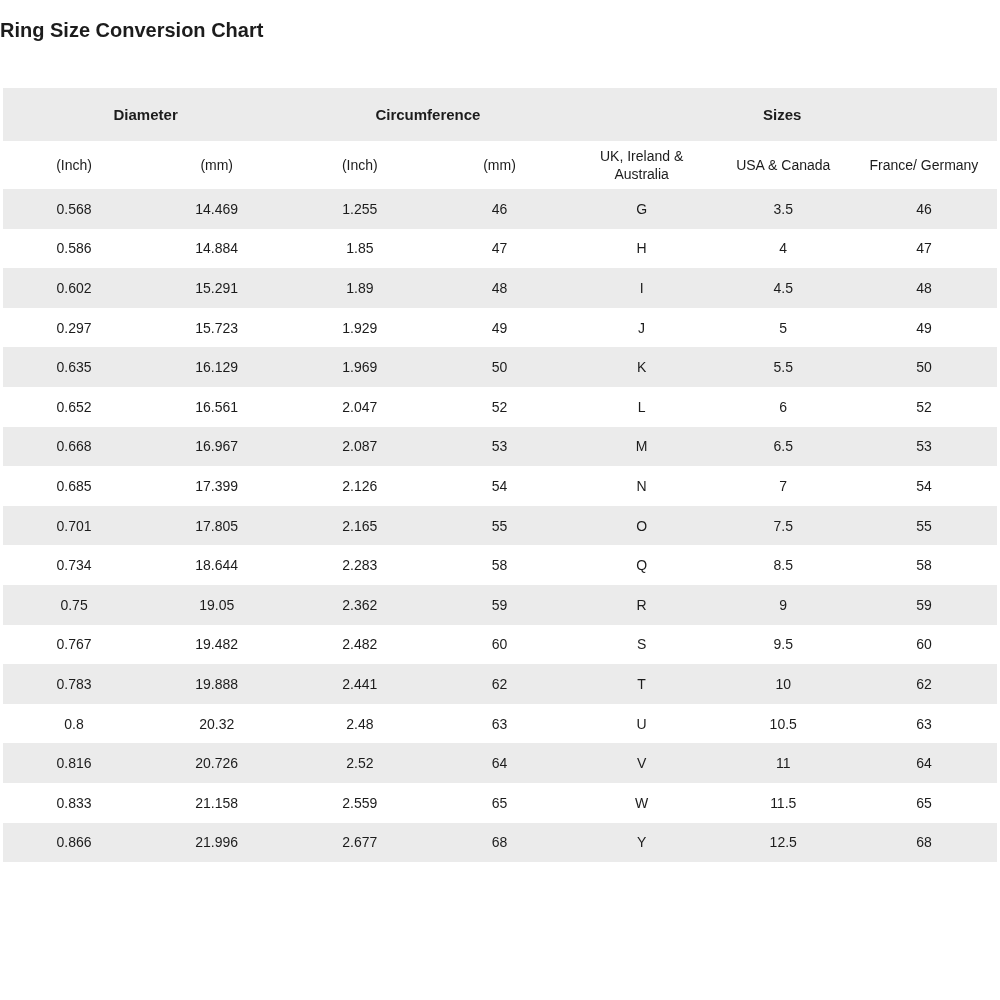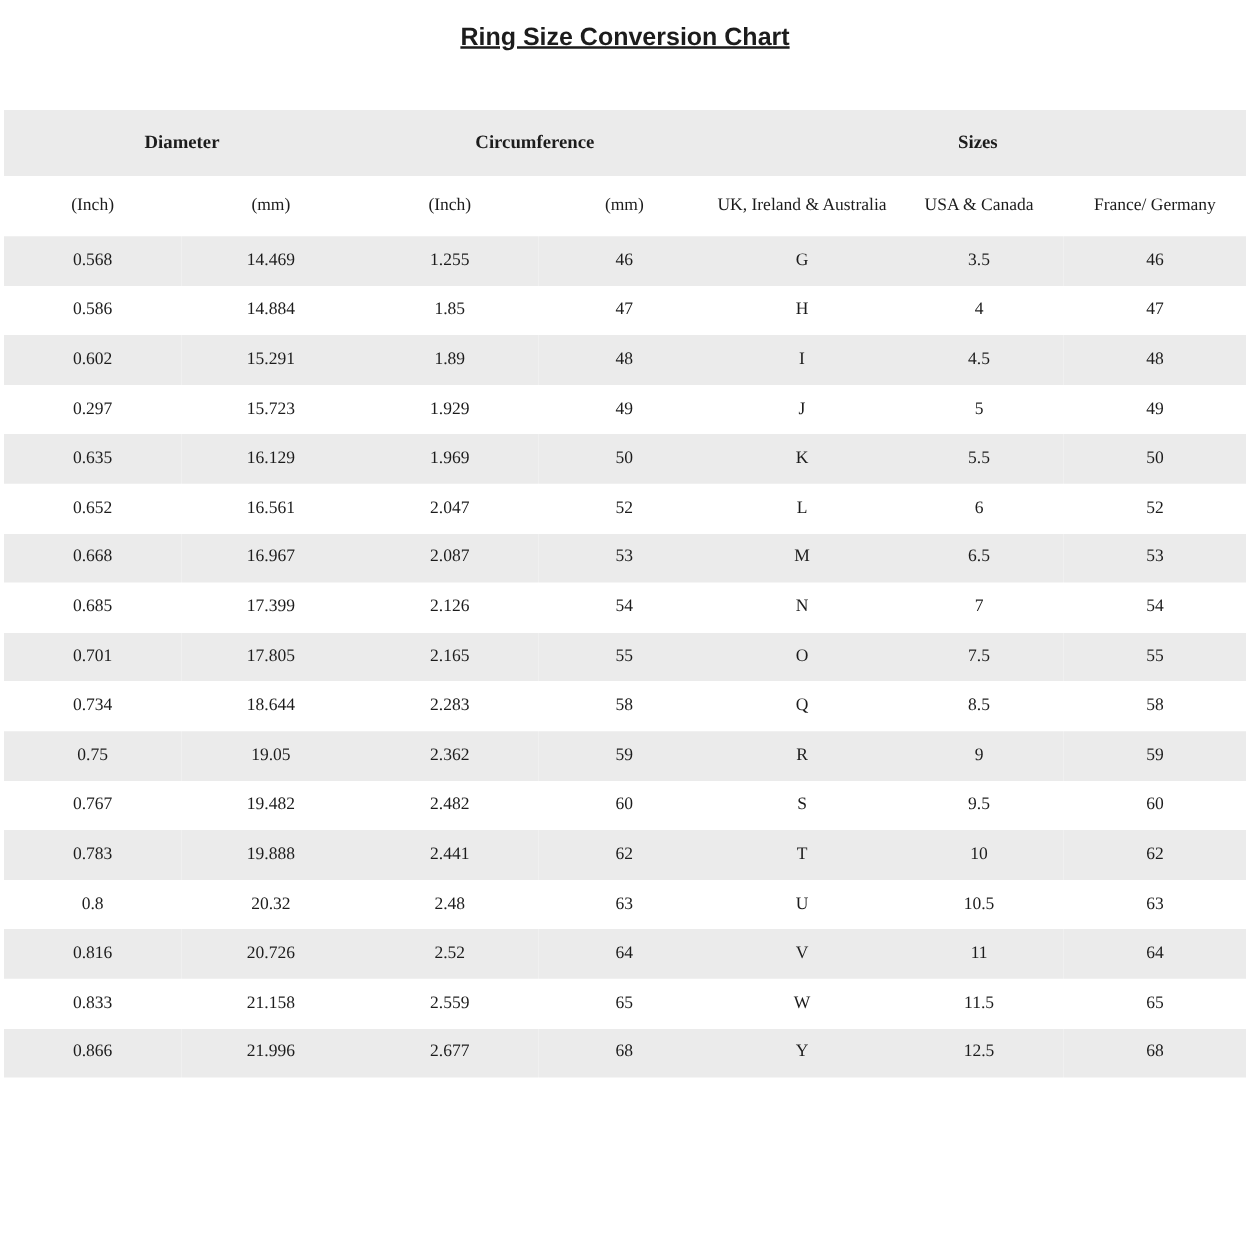--- a/index.html
+++ b/index.html
@@ -17,35 +17,33 @@
     color:var(--text);
     -webkit-font-smoothing:antialiased;
   }
   .page{
     width:1000px;
     height:1000px;
     overflow:hidden;
   }
   h1.title{
     margin:19px 0 0 0;
-    text-align:center;
+    text-align:left;
     font-size:20px;
     line-height:23px;
     font-weight:bold;
     letter-spacing:0;
-    text-decoration:underline;
   }
   .table-wrap{
     margin:46px 3px 0 3px;
   }
   table.ring-table{
     width:100%;
     border-collapse:collapse;
     table-layout:fixed;
-    font-family:Liberation Serif, serif;
   }
   table.ring-table th,
   table.ring-table td{
     text-align:center;
     vertical-align:middle;
     padding:0 6px;
     overflow:hidden;
   }
   tr.group-header-row th{
     background:var(--stripe);

